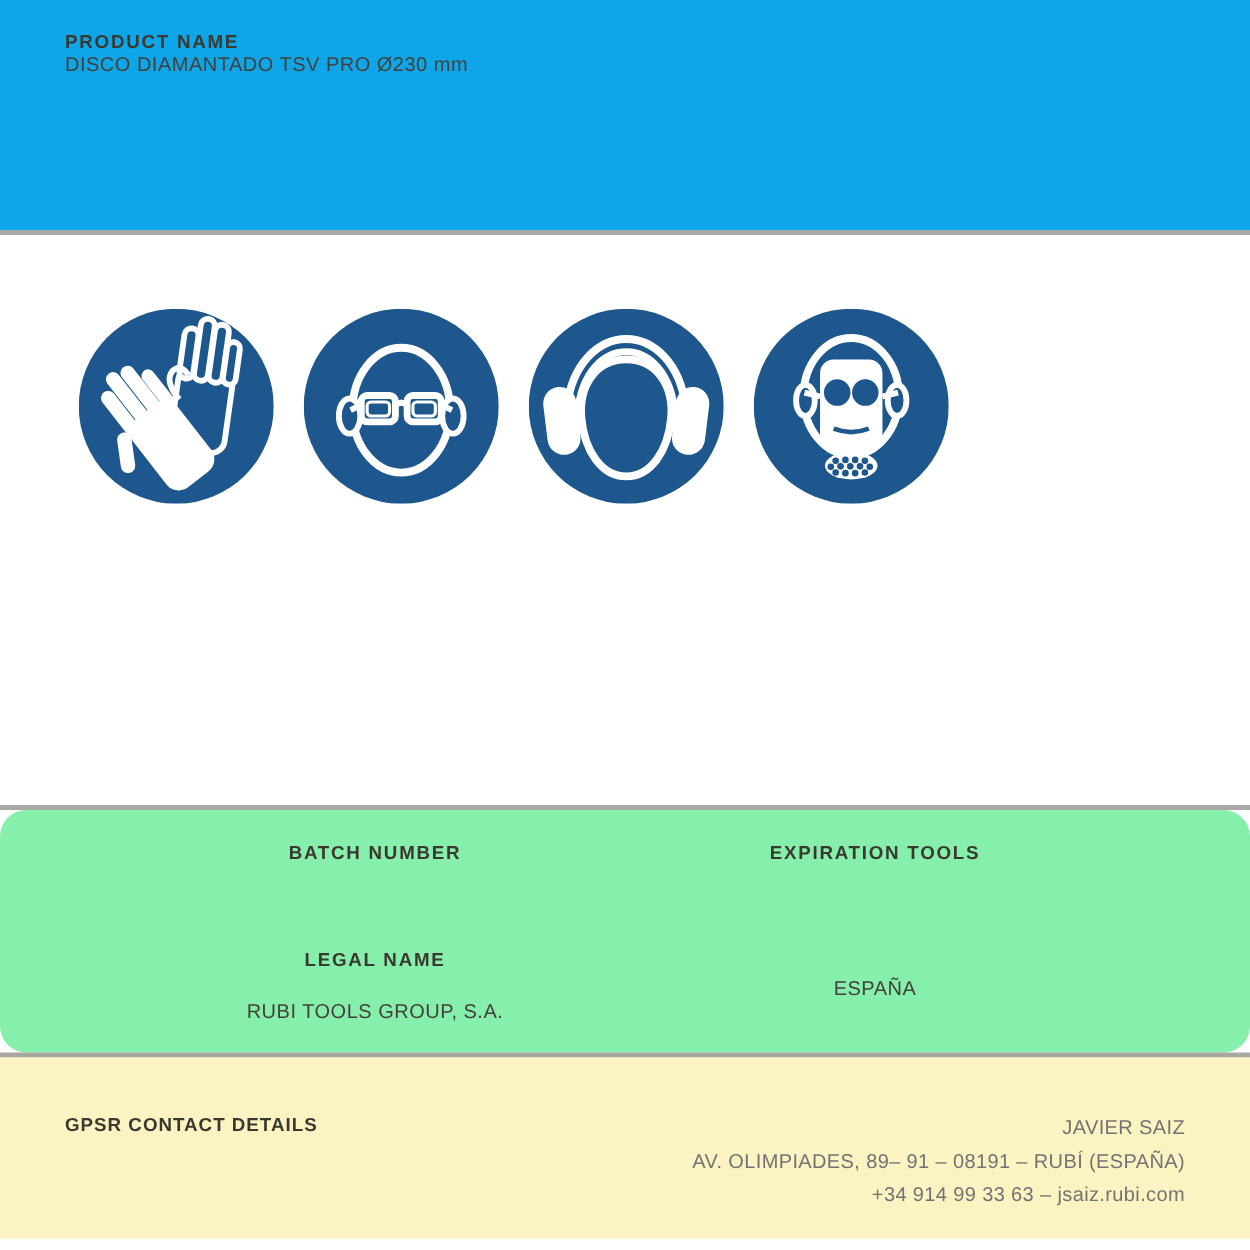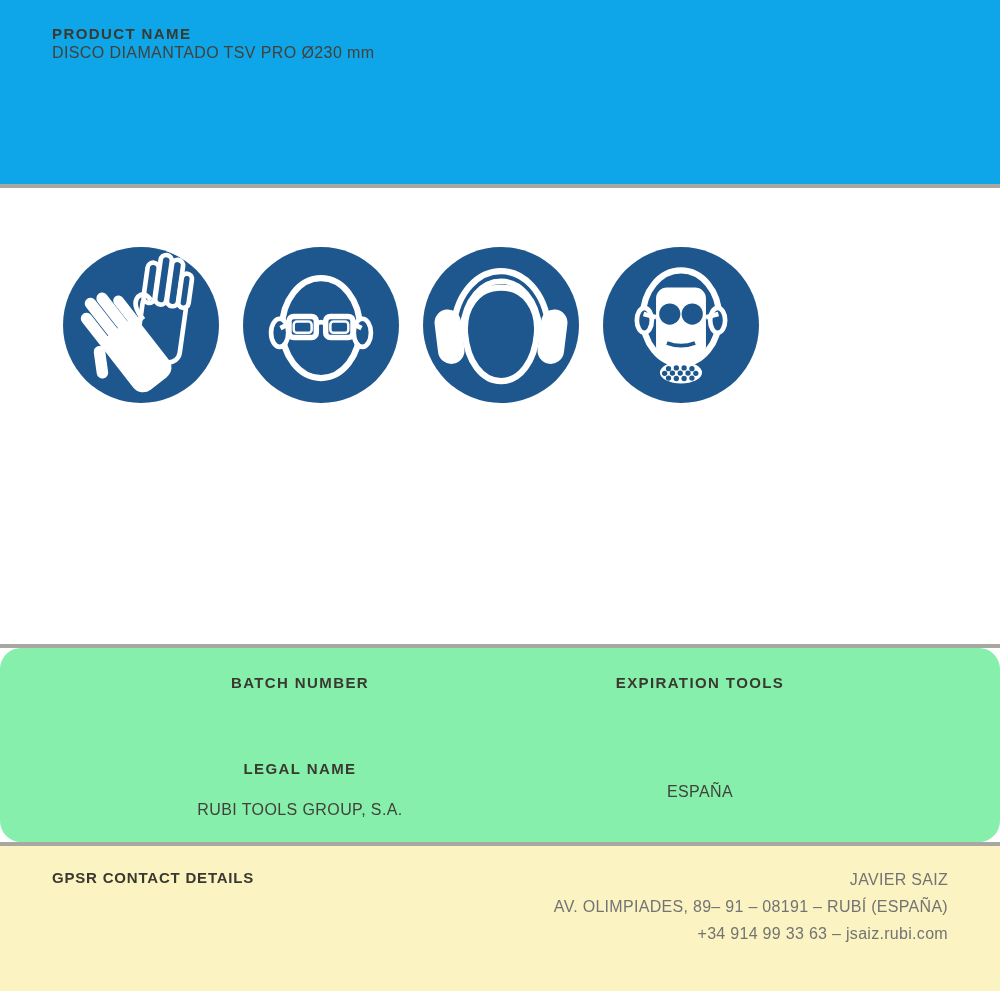--- a/index.html
+++ b/index.html
@@ -9,21 +9,21 @@
     font-family: "Liberation Sans", "DejaVu Sans", sans-serif;
     color: #3e3d33;
     overflow: hidden;
   }
   .page { width: 1000px; height: 1000px; display: flex; flex-direction: column; }
 
   .sec-top { height: 184px; background: #0ea5e9; padding: 25px 52px 0 52px; }
   .divider { height: 4px; background: #a8a7a1; }
   .sec-icons { height: 456px; background: #ffffff; }
   .sec-details { height: 194px; background: #86efac; padding: 26px 100px 0 100px; border-radius: 21px; }
-  .sec-contact { height: 145px; background: #fcf3c2; padding: 20px 52px 0 52px;
+  .sec-contact { height: 145px; background: #fcf3c2; padding: 43px 52px 0 52px;
                  display: flex; justify-content: space-between; align-items: flex-start; }
 
   .field-label {
     font-size: 15px; font-weight: 700; letter-spacing: 1.4px; color: #3a392f;
     line-height: 18px;
   }
   .field-value {
     font-size: 16px; font-weight: 400; letter-spacing: 0.4px; color: #43423a;
     line-height: 19px; 
   }

